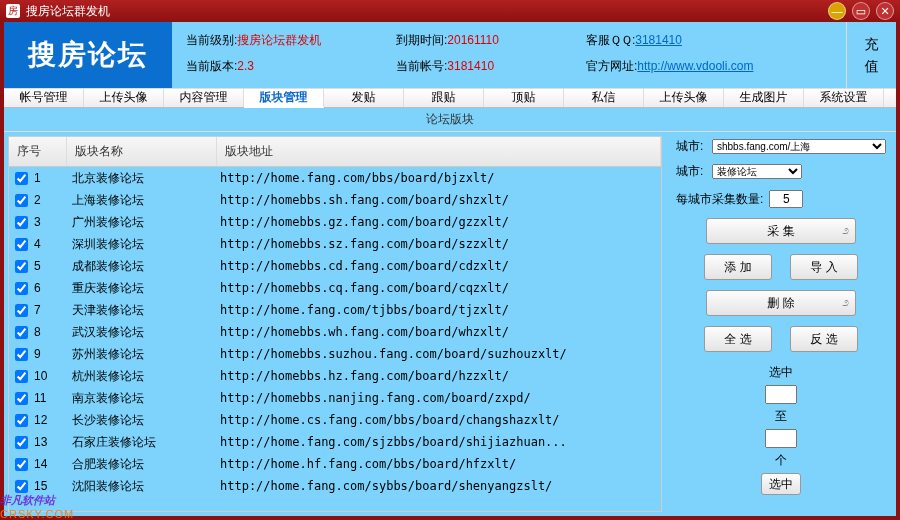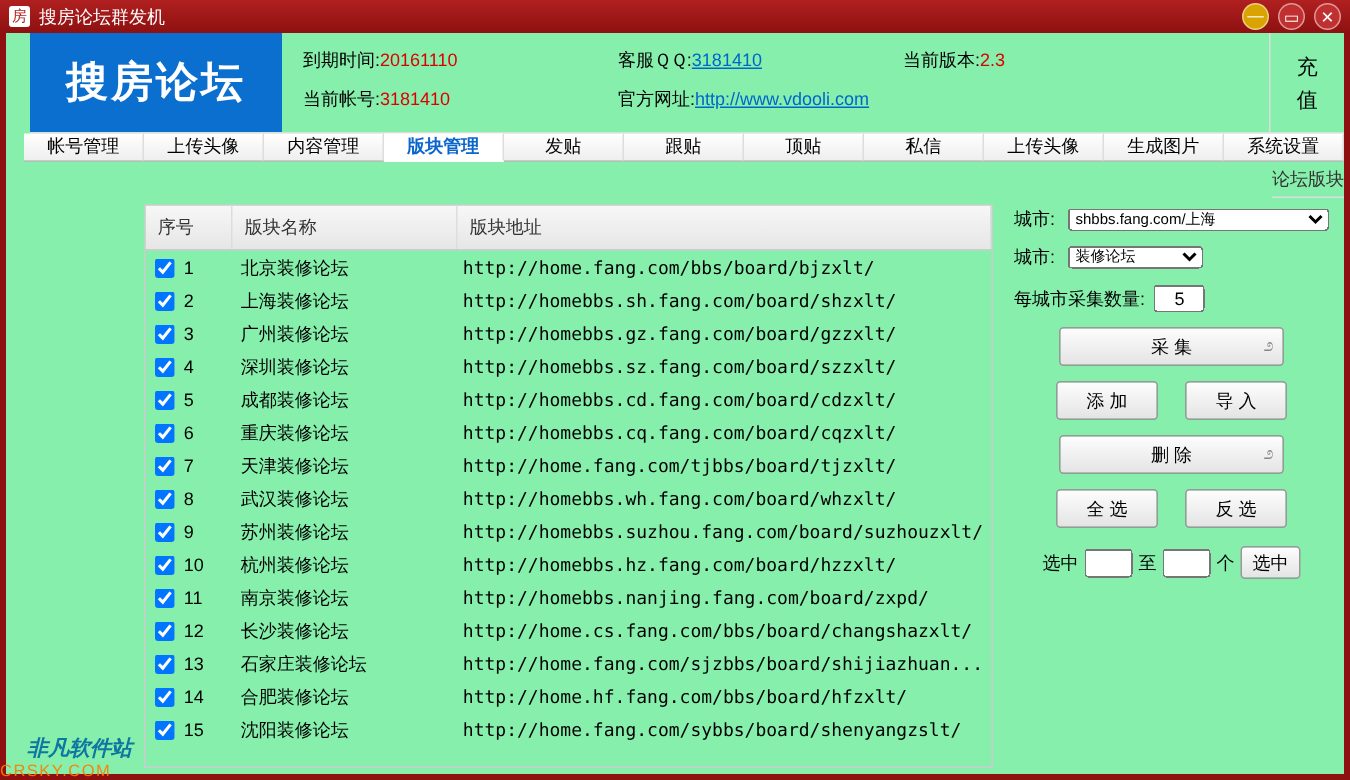--- a/index.html
+++ b/index.html
@@ -5,21 +5,21 @@
 * { margin: 0; padding: 0; box-sizing: border-box; font-family: "Microsoft YaHei", SimSun, Arial, sans-serif; }
 body { background: #f0f0f0; width: 900px; height: 520px; overflow: hidden; position: relative; }
 
 .titlebar { height: 22px; background: linear-gradient(#b02020,#8e1010); display: flex; align-items: center; padding: 0 6px; color: #fff; font-size: 12px; }
 .titlebar-icon { width: 14px; height: 14px; background: #fff; color: #b02020; font-size: 10px; display: flex; align-items: center; justify-content: center; border-radius: 2px; margin-right: 6px; }
 .titlebar-spacer { flex: 1; }
 .titlebar-btn { width: 18px; height: 18px; border-radius: 50%; margin-left: 6px; display: flex; align-items: center; justify-content: center; font-size: 11px; color: #fff; border: 1px solid rgba(255,255,255,.5); }
 .tb-min { background: #d9a300; } .tb-max { background: #c03030; } .tb-close { background: #c03030; }
 
 .frame { background: #8e1010; padding: 0 4px 4px 4px; height: calc(100% - 22px); }
-.inner { background: #86efac; height: 100%; display: flex; flex-direction: column; align-items: flex-end; }
+.inner { background: #7dd3fc; height: 100%; display: flex; flex-direction: column; }
 
 .header { display: flex; border-bottom: 1px solid #ddd; }
 .logo { width: 168px; height: 66px; background: #0a6fcf; color: #fff; display: flex; align-items: center; justify-content: center; font-size: 28px; font-weight: bold; letter-spacing: 2px; }
 .info { flex: 1; padding: 10px 14px; font-size: 12px; color: #000; display: grid; grid-template-columns: 210px 190px 230px; row-gap: 6px; }
 .info .lbl { color: #000; } .info .red { color: #d00; } .info .link { color: #0066cc; text-decoration: underline; }
 .recharge { width: 50px; display: flex; flex-direction: column; align-items: center; justify-content: center; border-left: 1px solid #ddd; font-size: 14px; line-height: 22px; cursor: pointer; }
 
 .tabs { display: flex; border-bottom: 1px solid #bbb; background: linear-gradient(#fff,#eee); font-size: 12px; }
 .tab { padding: 0 0; width: 80px; text-align: center; border-right: 1px solid #ddd; cursor: pointer; color: #000; }
 .tab.active { color: #0a66cc; font-weight: bold; background: #fff; border-bottom: 2px solid #fff; margin-bottom: -1px; }
@@ -40,46 +40,47 @@
 
 .sidepane { width: 230px; padding: 6px 10px; font-size: 12px; }
 .fld { display: flex; align-items: center; margin-bottom: 8px; }
 .fld label { width: 36px; }
 .sel { flex: 1; font-size: 10px; }
 .numbox { width: 34px; text-align: center; font-size: 12px; }
 .btnrow { display: flex; justify-content: center; gap: 18px; margin: 10px 0; }
 .btn { border: 1px solid #999; background: linear-gradient(#fdfdfd,#e4e4e4); border-radius: 3px; font-size: 12px; cursor: pointer; width: 68px; height: 26px; }
 .btn-wide { width: 150px; position: relative; }
 .deco { position: absolute; right: 6px; top: 4px; font-size: 12px; color: #888; }
-.selrange { display: flex; align-items: center; gap: 4px; justify-content: center; margin-top: 12px; }
+.selrange { display: flex; align-items: center; gap: 4px; justify-content: center; margin-top: 12px; flex-direction: column; }
 .selrange input { width: 32px; text-align: center; }
 .mini { width: 40px; height: 22px; }
 
 .watermark { position: absolute; left: 0; bottom: 0; pointer-events: none; font-size: 11px; opacity: .9; }
-.watermark .wm1 { color: #0369a1; font-weight: bold; font-style: italic; font-size: 14px; padding-left: 18px; }
+.watermark .wm1 { color: #6d28d9; font-weight: bold; font-style: italic; font-size: 11px; }
 .watermark .wm2 { color: #ff7a00; font-weight: normal; letter-spacing: 1px; }
 </style>
 </head>
 <body>
 
 <div class="titlebar">
   <div class="titlebar-icon">房</div>
   <span>搜房论坛群发机</span>
   <div class="titlebar-spacer"></div>
   <div class="titlebar-btn tb-min">—</div>
   <div class="titlebar-btn tb-max">▭</div>
   <div class="titlebar-btn tb-close">✕</div>
 </div>
 
 <div class="frame">
     <div class="inner">
 
   <div class="header">
     <div class="logo">搜房论坛</div>
     <div class="info">
+      <div><span class="lbl">当前级别:</span><span class="red">搜房论坛群发机</span></div>
       <div><span class="lbl">到期时间:</span><span class="red">20161110</span></div>
       <div><span class="lbl">客服ＱＱ:</span><span class="link">3181410</span></div>
       <div><span class="lbl">当前版本:</span><span class="red">2.3</span></div>
       <div><span class="lbl">当前帐号:</span><span class="red">3181410</span></div>
       <div><span class="lbl">官方网址:</span><span class="link">http://www.vdooli.com</span></div>
     </div>
     <div class="recharge">
       <span>充</span>
       <span>值</span>
     </div>

